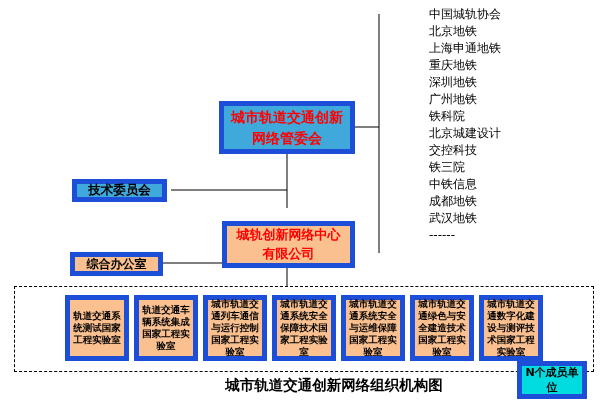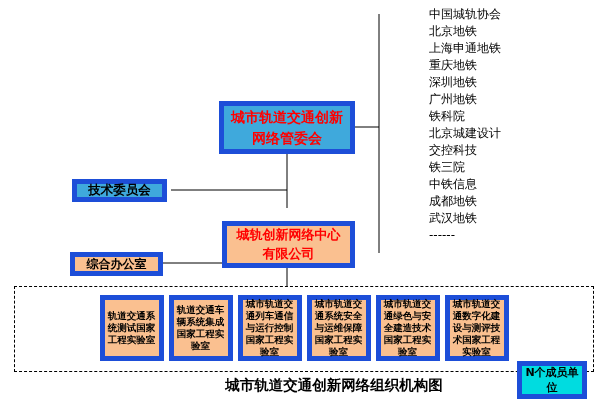--- a/index.html
+++ b/index.html
@@ -159,20 +159,21 @@
   <div class="box orange company">城轨创新网络中心
 有限公司</div>
 
   <div class="box orange office">综合办公室</div>
 
   <div class="labs-container">
     <div class="labs-row">
         <div class="box orange lab">轨道交通系统测试国家工程实验室</div>
         <div class="box orange lab">轨道交通车辆系统集成国家工程实验室</div>
         <div class="box orange lab">城市轨道交通列车通信与运行控制国家工程实验室</div>
+        <div class="box orange lab">城市轨道交通系统安全保障技术国家工程实验室</div>
         <div class="box orange lab">城市轨道交通系统安全与运维保障国家工程实验室</div>
         <div class="box orange lab">城市轨道交通绿色与安全建造技术国家工程实验室</div>
         <div class="box orange lab">城市轨道交通数字化建设与测评技术国家工程实验室</div>
       </div>
     <div class="box cyan members-box">N个成员单位</div>
   </div>
 
   <div class="caption">城市轨道交通创新网络组织机构图</div>
 
 </div>

